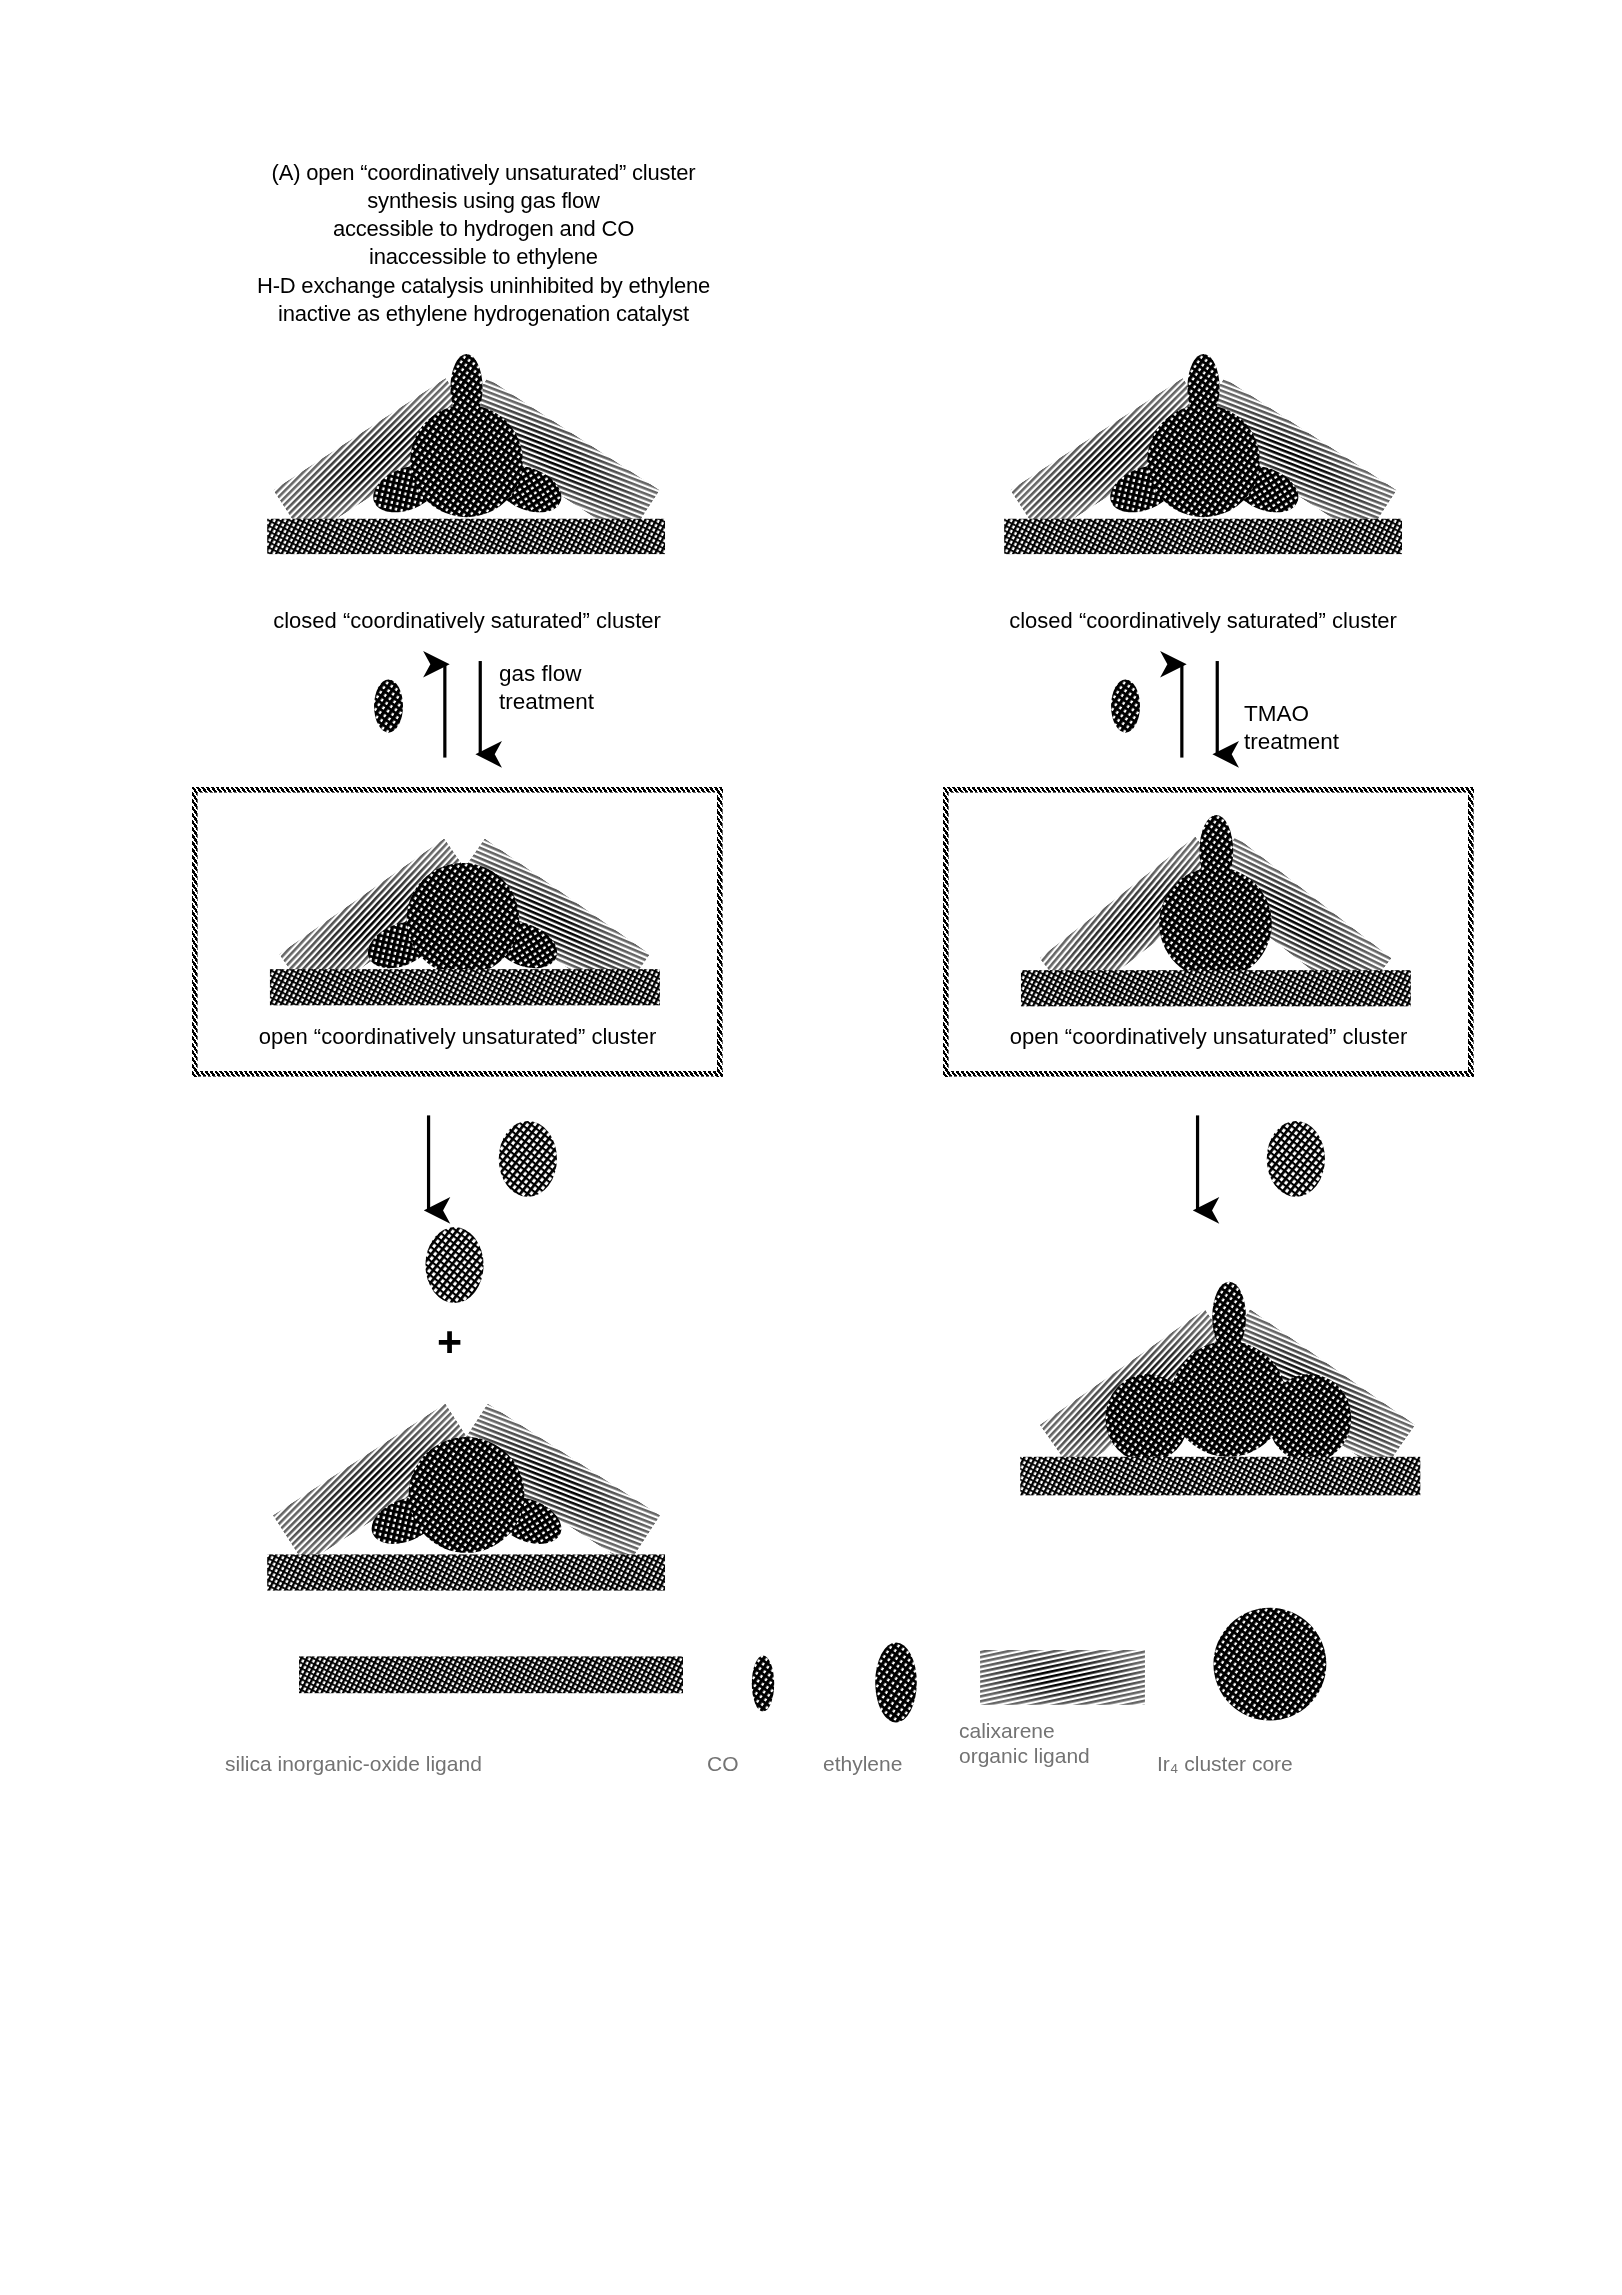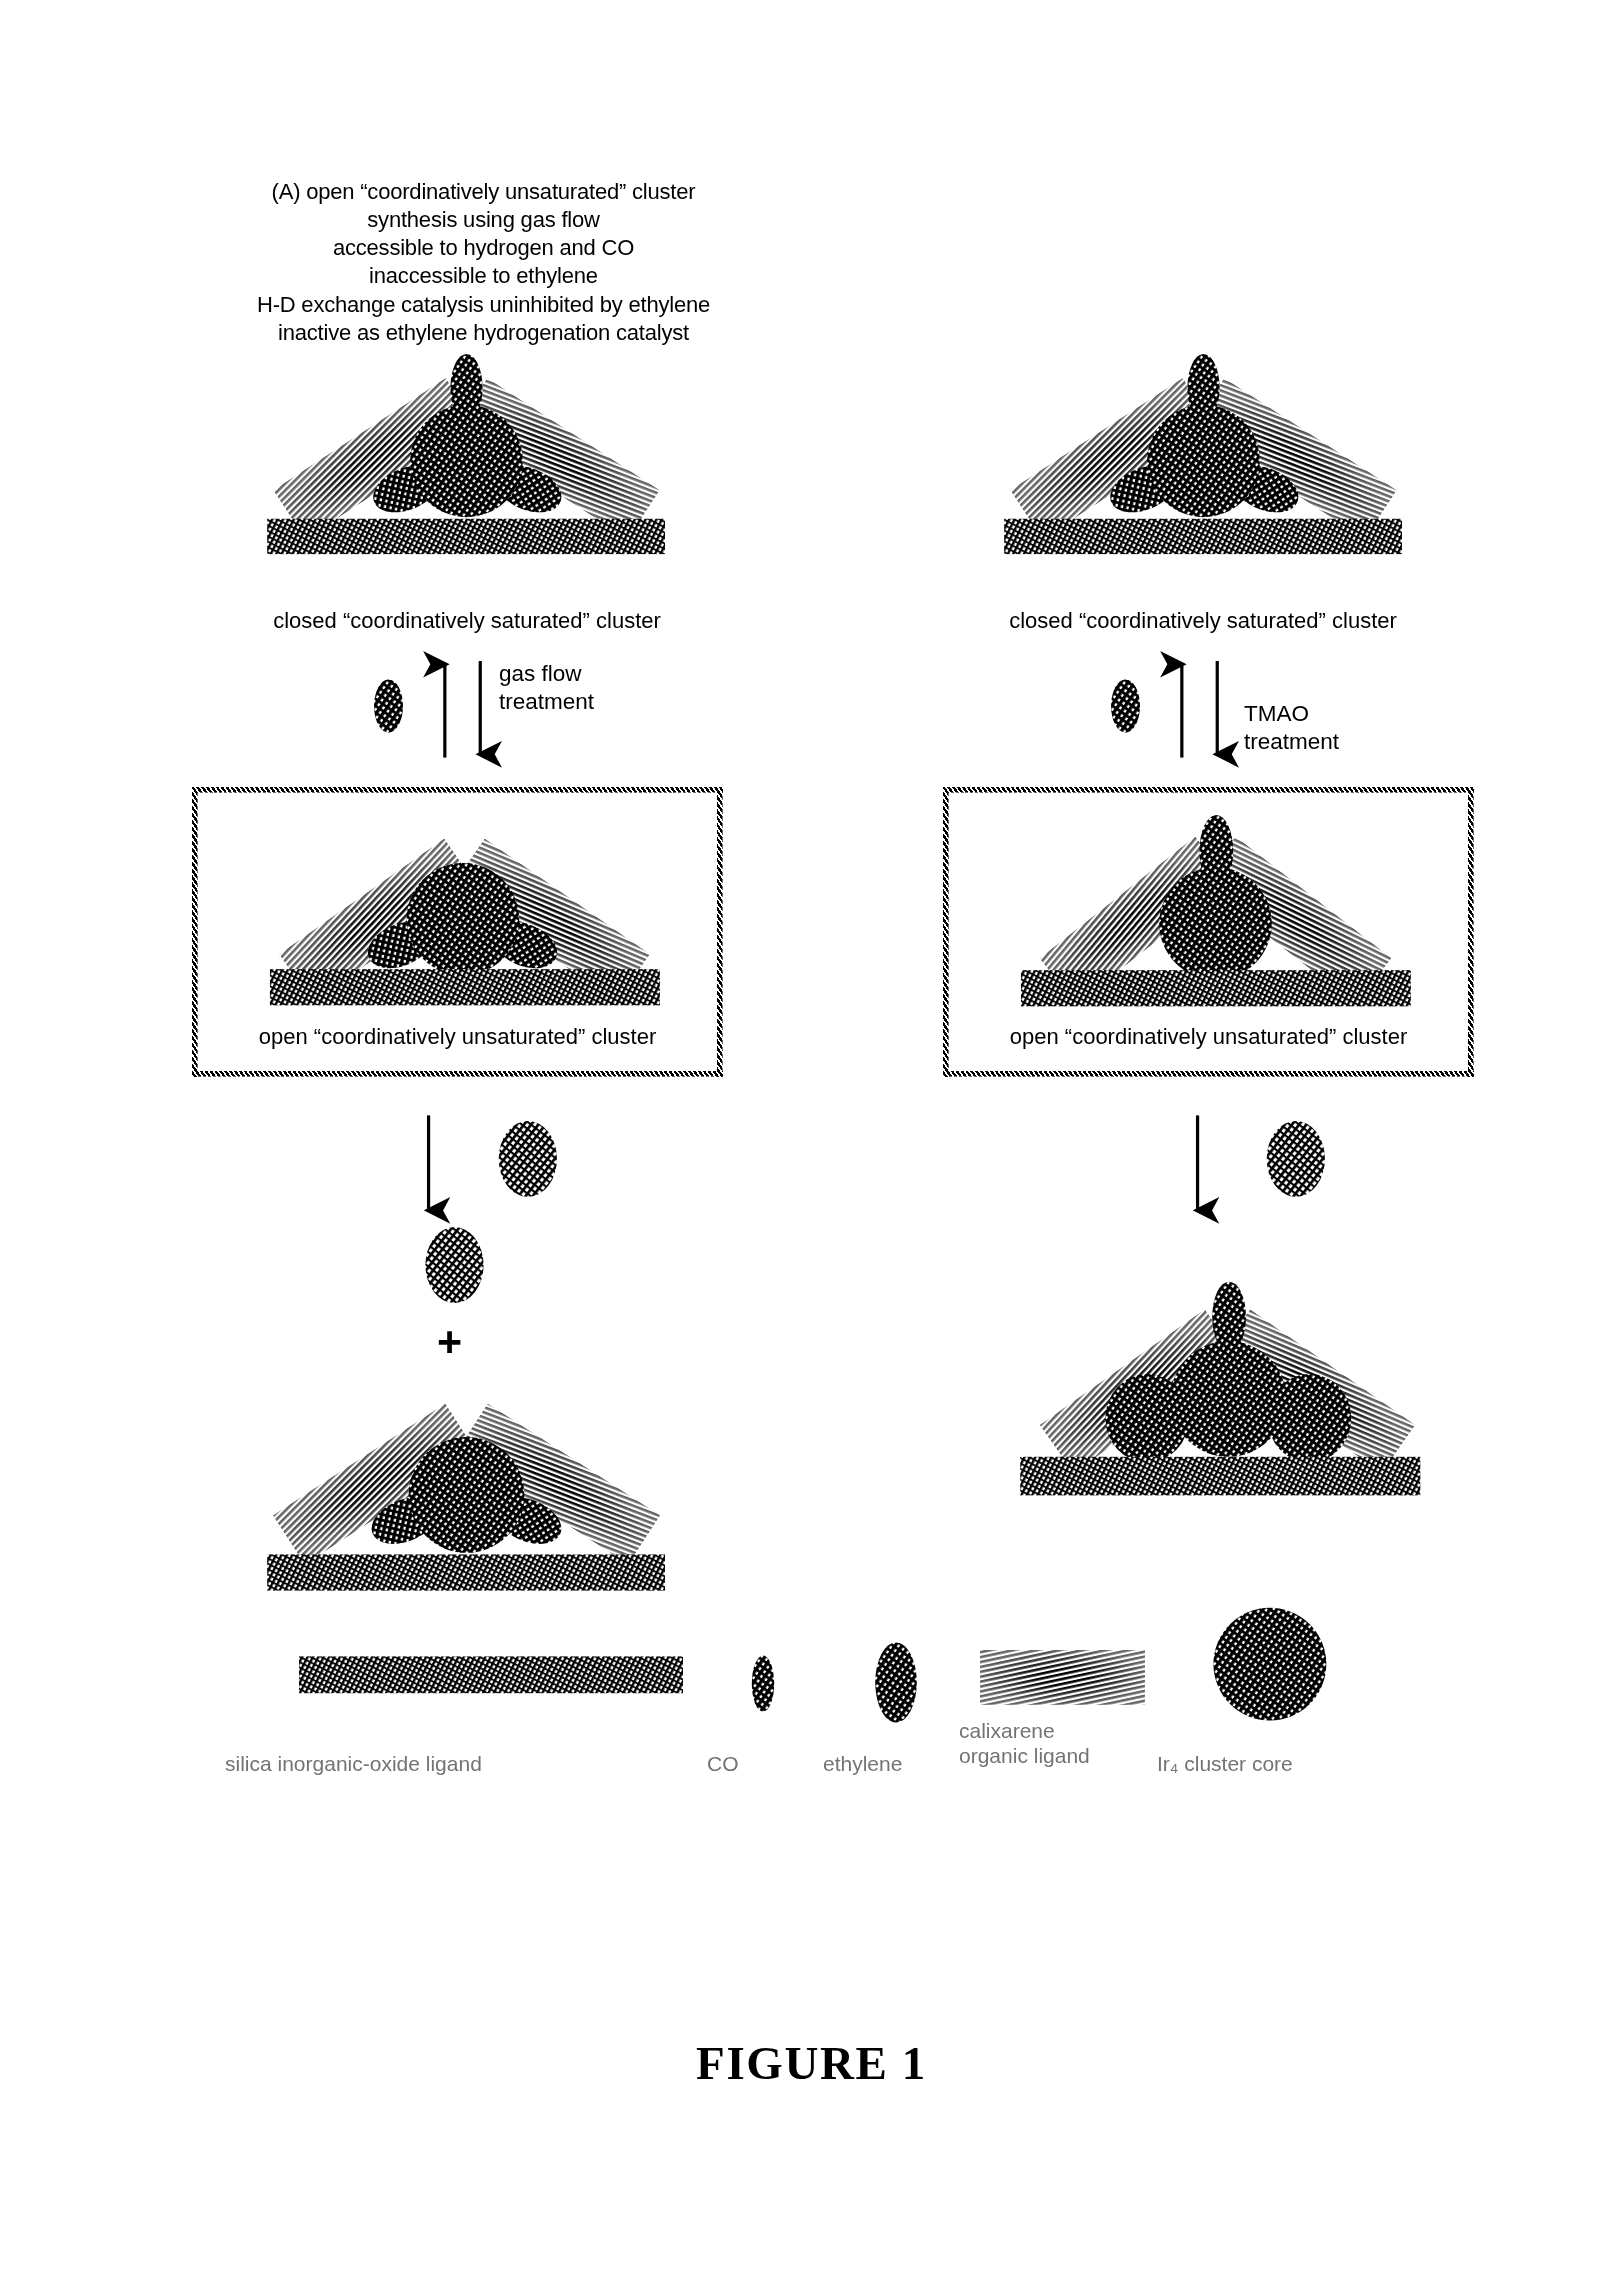--- a/index.html
+++ b/index.html
@@ -24,21 +24,20 @@
 
   
   .col-header {
     position: absolute;
     text-align: center;
     font-size: 22px;
     line-height: 1.28;
     letter-spacing: -0.2px;
     color: #000;
     white-space: pre-line;
-    margin-top: 19px;
   }
   #header-a { left: 97px;  top: 159px; width: 773px; }
   #header-b { left: 805px; top: 159px; width: 724px; }
 
   
   .caption {
     position: absolute;
     text-align: center;
     font-size: 22px;
     line-height: 1.2;
@@ -386,16 +385,15 @@
   <div class="legend-label" style="left:959px; top:1718px; width:209px;">calixarene
 organic ligand</div>
 
   <div class="svg-layer" style="left:1207px; top:1598px; width:129px; height:129px;">
     <svg width="129" height="129" viewBox="0 0 160 160">
       <circle cx="78" cy="82" r="70" fill="url(#pat-dense)"></circle>
     </svg>
   </div>
   <div class="legend-label" style="left:1157px; top:1751px; width:233px;">Ir₄ cluster core</div>
 
-  <div class="fig-caption" style="top:2036px;">FIGURE 1</div>
 
 </div>
 
 
 </body></html>

